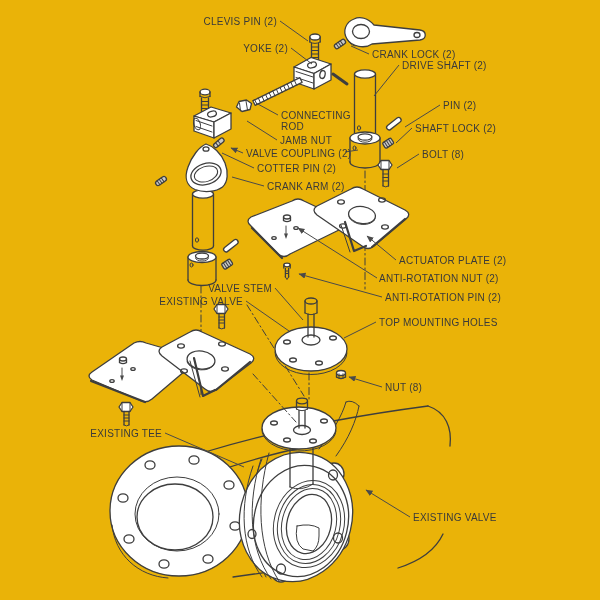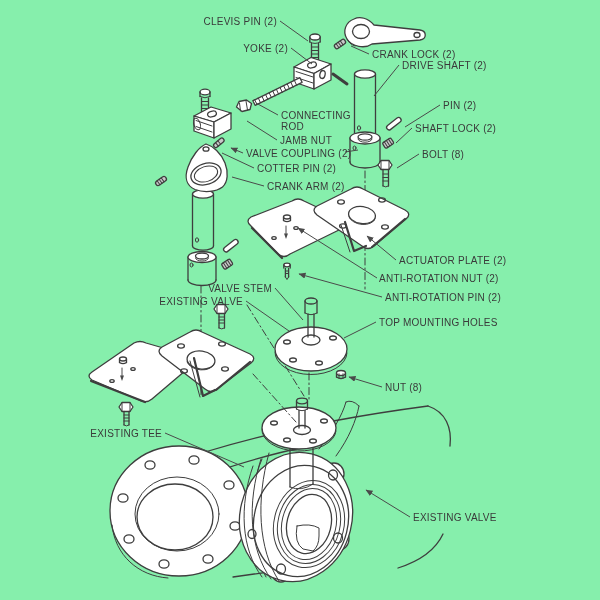--- a/index.html
+++ b/index.html
@@ -1,16 +1,16 @@
 <!DOCTYPE html>
 <html><head>
 <meta charset="utf-8">
 <style>
   html,body{margin:0;padding:0;background:#ffffff;}
-  .stage{position:relative;width:600px;height:600px;background:#86efac;overflow:hidden;
+  .stage{position:relative;width:600px;height:600px;background:#eab308;overflow:hidden;
          font-family:"Liberation Sans", sans-serif;}
   svg text{font-family:"Liberation Sans", sans-serif;font-size:10px;letter-spacing:.25px;
            fill:#3a3a3a;}
   .art{stroke:#3e3e3e;fill:none;stroke-width:1.3;stroke-linecap:round;stroke-linejoin:round;}
   .wf{fill:#ffffff;}
   .thin{stroke-width:1;}
   .thick{stroke-width:2.2;}
   .knurl{fill:#c9c9c9;}
   .dash{stroke-dasharray:7 3 1.5 3;stroke-width:1;}
   .ldr{stroke:#4a4a4a;stroke-width:1;fill:none;}

